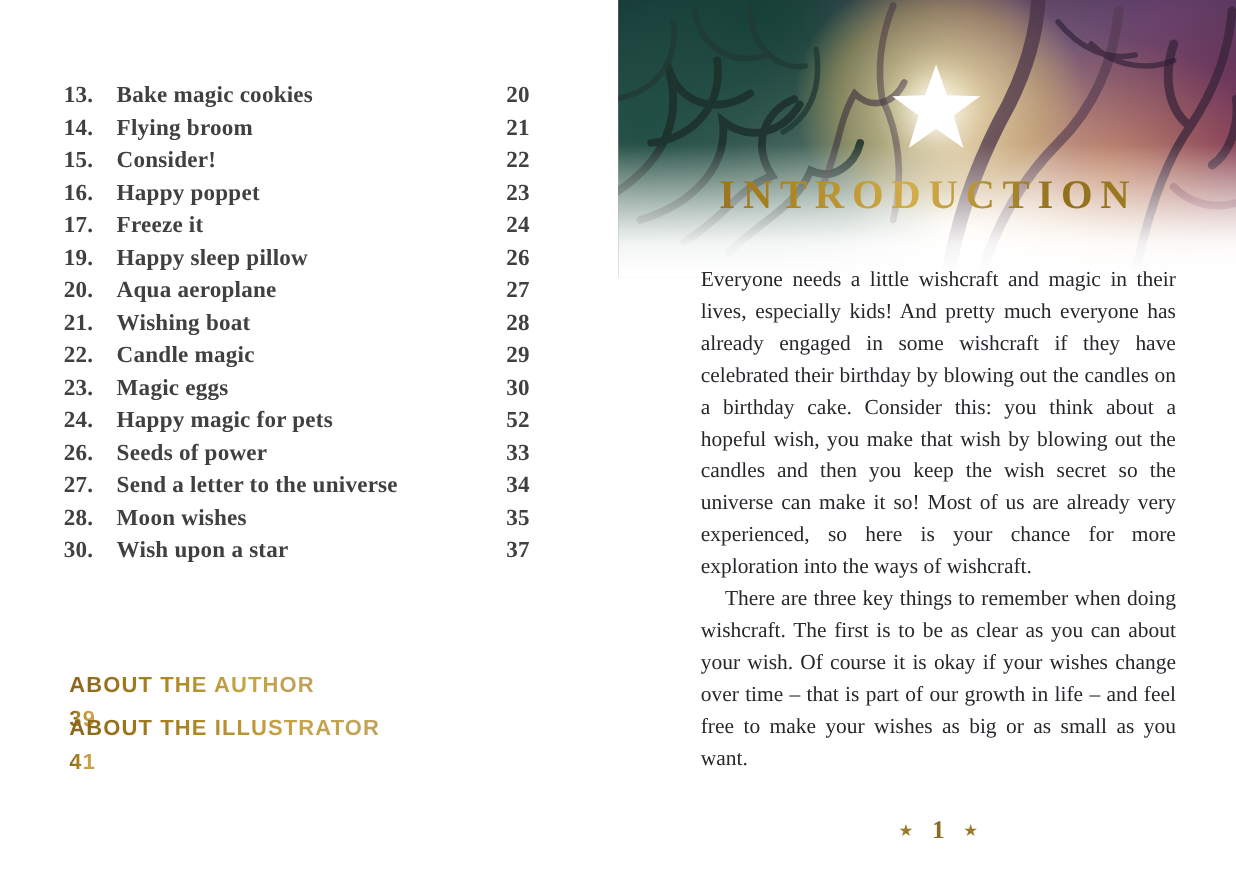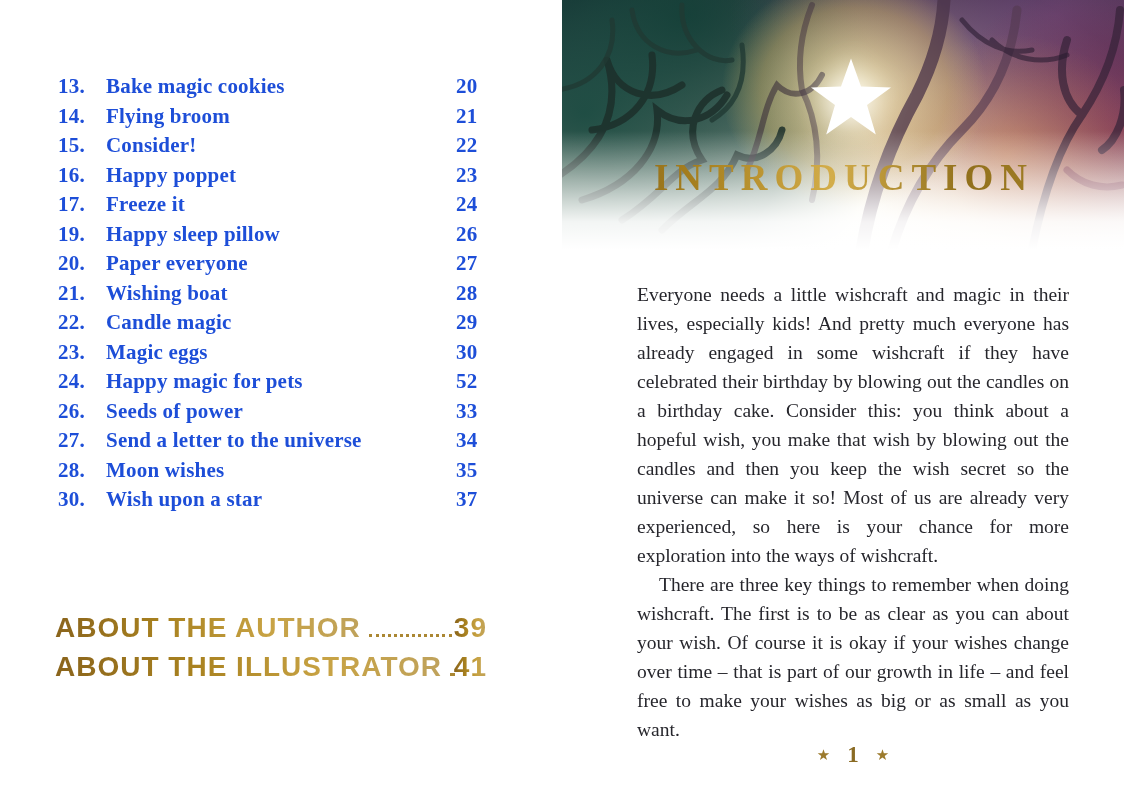--- a/index.html
+++ b/index.html
@@ -4,27 +4,27 @@
 <style>
   * { margin:0; padding:0; box-sizing:border-box; }
   html,body { width:1124px; height:799px; background:#ffffff; overflow:hidden; }
   body { font-family:"Liberation Serif", serif; position:relative; }
 
   .spread { position:relative; width:1124px; height:799px; background:#fff; }
 
   
   .left-page { position:absolute; left:0; top:0; width:562px; height:799px; }
   .toc { position:absolute; left:58px; top:74px; width:428px; }
-  .toc-row { display:flex; align-items:baseline; height:29.5px; font-size:21px; font-weight:700; color:#1d4ed8; letter-spacing:0.2px; }
+  .toc-row { display:flex; align-items:baseline; height:29.5px; font-size:21px; font-weight:700; color:#404040; letter-spacing:0.2px; }
   .toc-num { width:48px; text-align:left; flex:0 0 auto; }
   .toc-title { flex:1 1 auto; }
-  .toc-page { flex:0 0 auto; text-align:left; min-width:30px; }
+  .toc-page { flex:0 0 auto; text-align:center; min-width:30px; }
 
   .about { position:absolute; left:55px; top:612px; width:432px; }
-  .about-row { display:flex; align-items:baseline; height:39px; font-family:"Liberation Sans", sans-serif; font-size:28px; font-weight:700; letter-spacing:1px; }
+  .about-row { display:flex; align-items:baseline; height:39px; font-family:"Liberation Sans", sans-serif; font-size:20px; font-weight:700; letter-spacing:1px;flex-direction:column; }
   .gold-text { color:#a8811f; }
   @supports ((-webkit-background-clip:text) or (background-clip:text)) {
     .gold-text {
       background:linear-gradient(90deg,#8a641c 0%, #a8811f 35%, #c8a344 70%, #bfa25c 100%);
       -webkit-background-clip:text; background-clip:text; color:transparent;
     }
   }
   .leader { flex:1 1 auto; border-bottom:3px dotted #ab8733; margin:0 2px 5px 8px; }
   .about-page { flex:0 0 auto; }
 
@@ -51,21 +51,21 @@
 
   .intro-title { position:absolute; left:0; top:156px; width:562px; text-align:center; padding-left:2px;
     font-family:"Liberation Serif", serif; font-size:37px; font-weight:700; letter-spacing:7px; color:#a8811f; }
   @supports ((-webkit-background-clip:text) or (background-clip:text)) {
     .intro-title {
       background:linear-gradient(90deg,#7d5c16 0%, #a8811f 25%, #d3ad4a 48%, #91701c 72%, #b08c2e 100%);
       -webkit-background-clip:text; background-clip:text; color:transparent;
     }
   }
 
-  .body-text { position:absolute; left:75px; top:240px; width:432px; color:#26262c; font-size:19.5px; line-height:29px; text-align:justify;margin-top:40px; }
+  .body-text { position:absolute; left:75px; top:240px; width:432px; color:#26262c; font-size:19.5px; line-height:29px; text-align:justify; }
   .body-text p { margin:0; }
   .body-text p + p { text-indent:22px; }
 
   .page-footer { position:absolute; left:75px; top:742px; width:432px; display:flex; justify-content:center; align-items:center; gap:17px; }
   .footer-star { color:#9c7b2d; font-size:15px; line-height:1; font-family:"DejaVu Sans", sans-serif; }
   .footer-num { color:#8a6b24; font-size:23px; font-weight:700; font-family:"Liberation Serif", serif; }
 </style>
 </head>
 <body>
 
@@ -98,21 +98,21 @@
           <span class="toc-title">Freeze it</span>
           <span class="toc-page">24</span>
         </div>
         <div class="toc-row">
           <span class="toc-num">19.</span>
           <span class="toc-title">Happy sleep pillow</span>
           <span class="toc-page">26</span>
         </div>
         <div class="toc-row">
           <span class="toc-num">20.</span>
-          <span class="toc-title">Paper everyone</span>
+          <span class="toc-title">Aqua aeroplane</span>
           <span class="toc-page">27</span>
         </div>
         <div class="toc-row">
           <span class="toc-num">21.</span>
           <span class="toc-title">Wishing boat</span>
           <span class="toc-page">28</span>
         </div>
         <div class="toc-row">
           <span class="toc-num">22.</span>
           <span class="toc-title">Candle magic</span>

